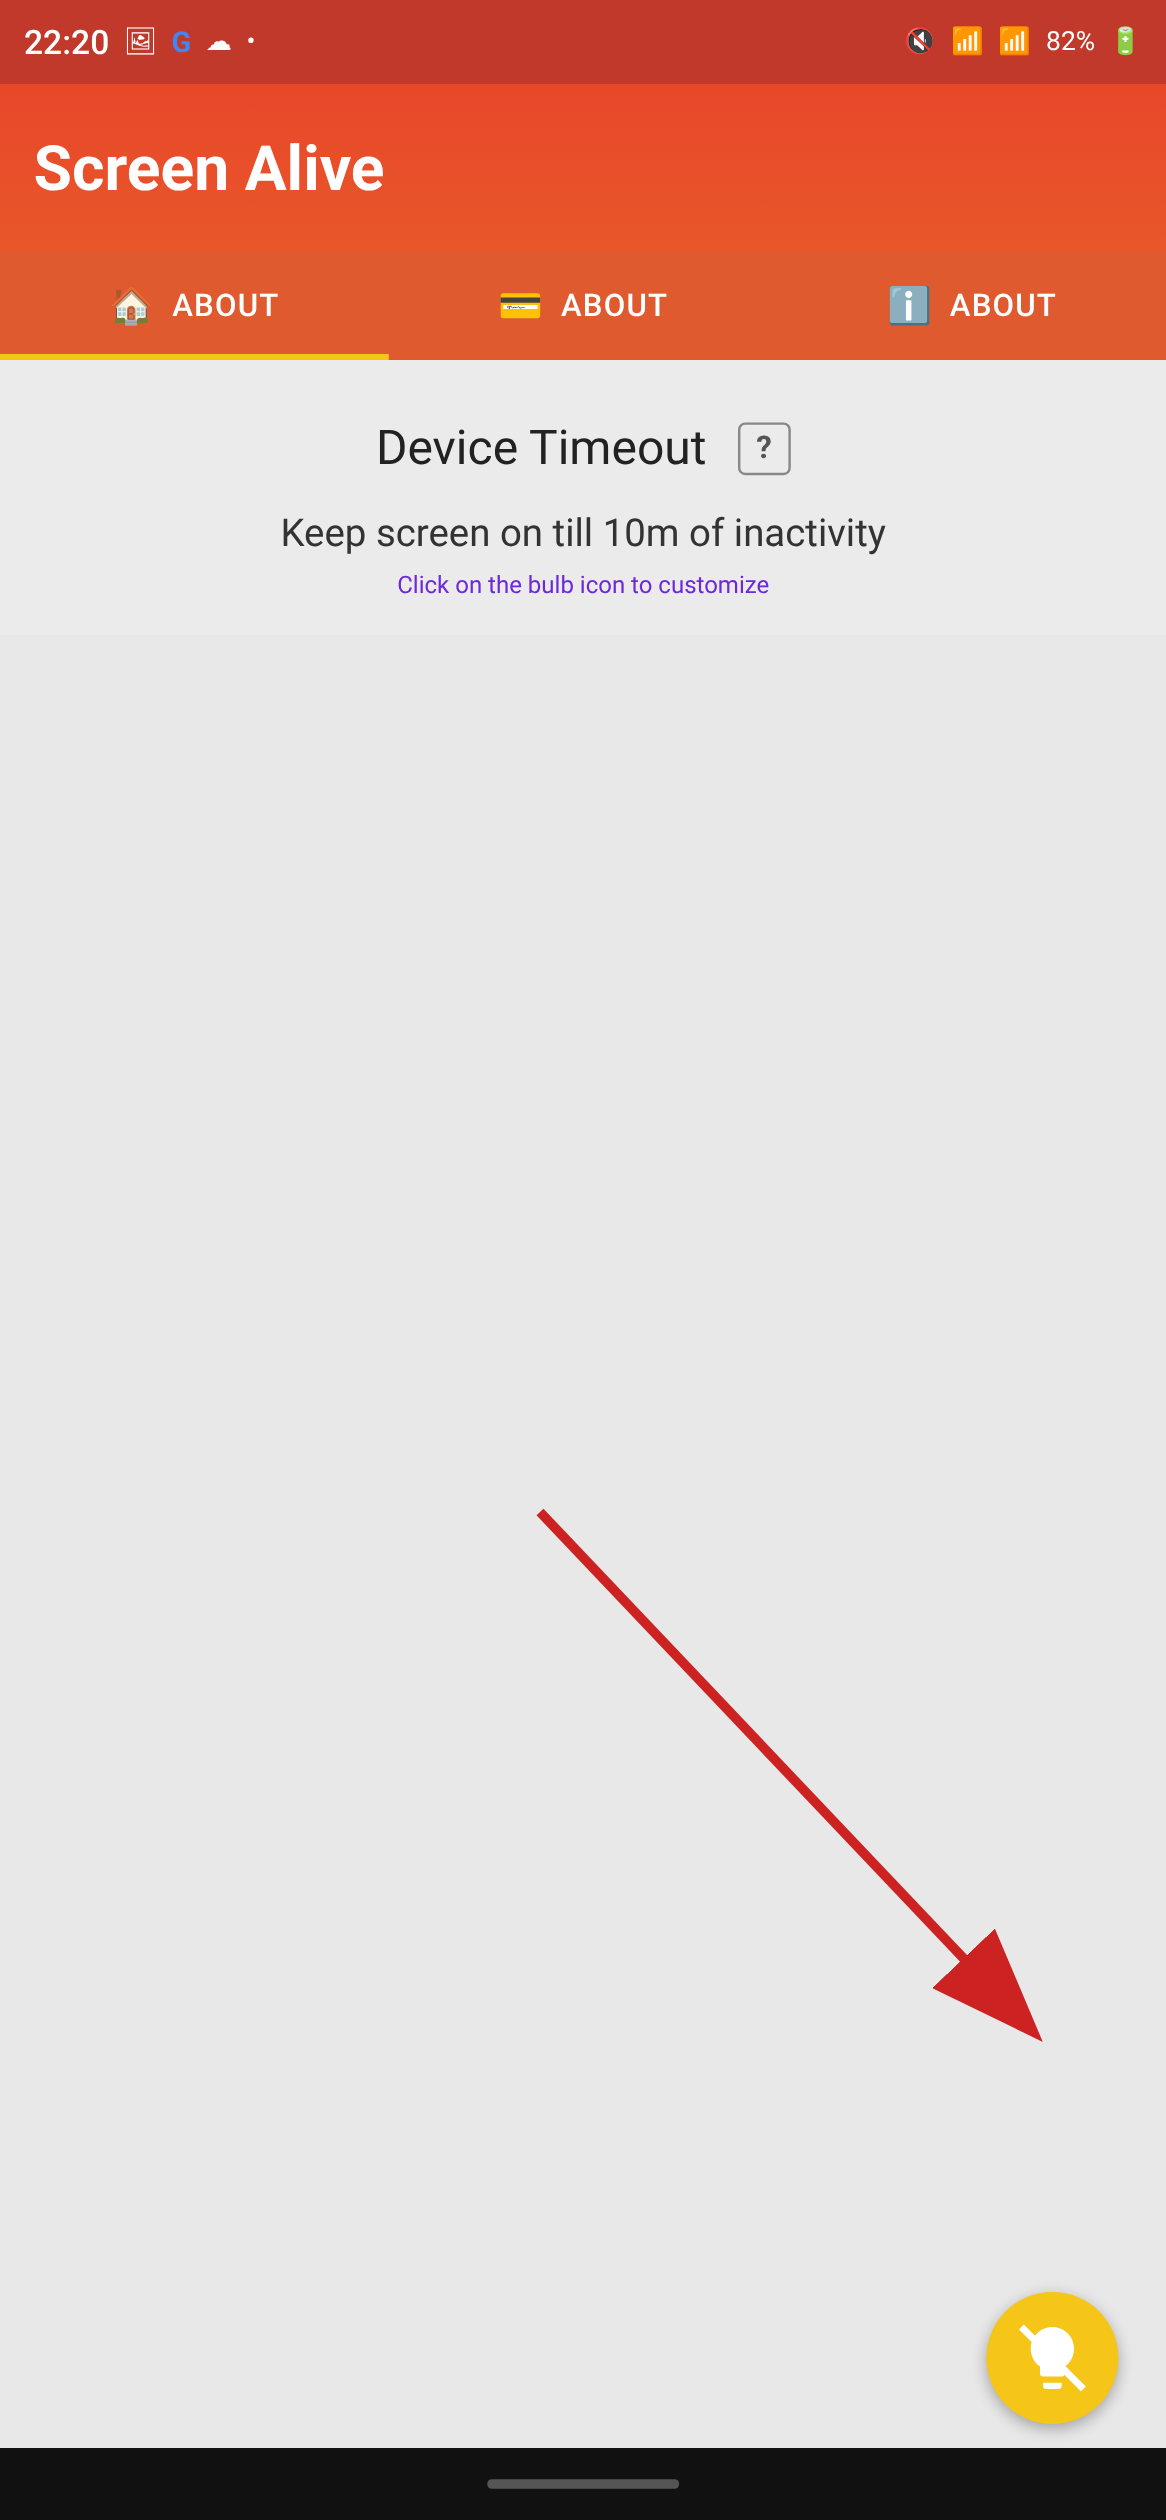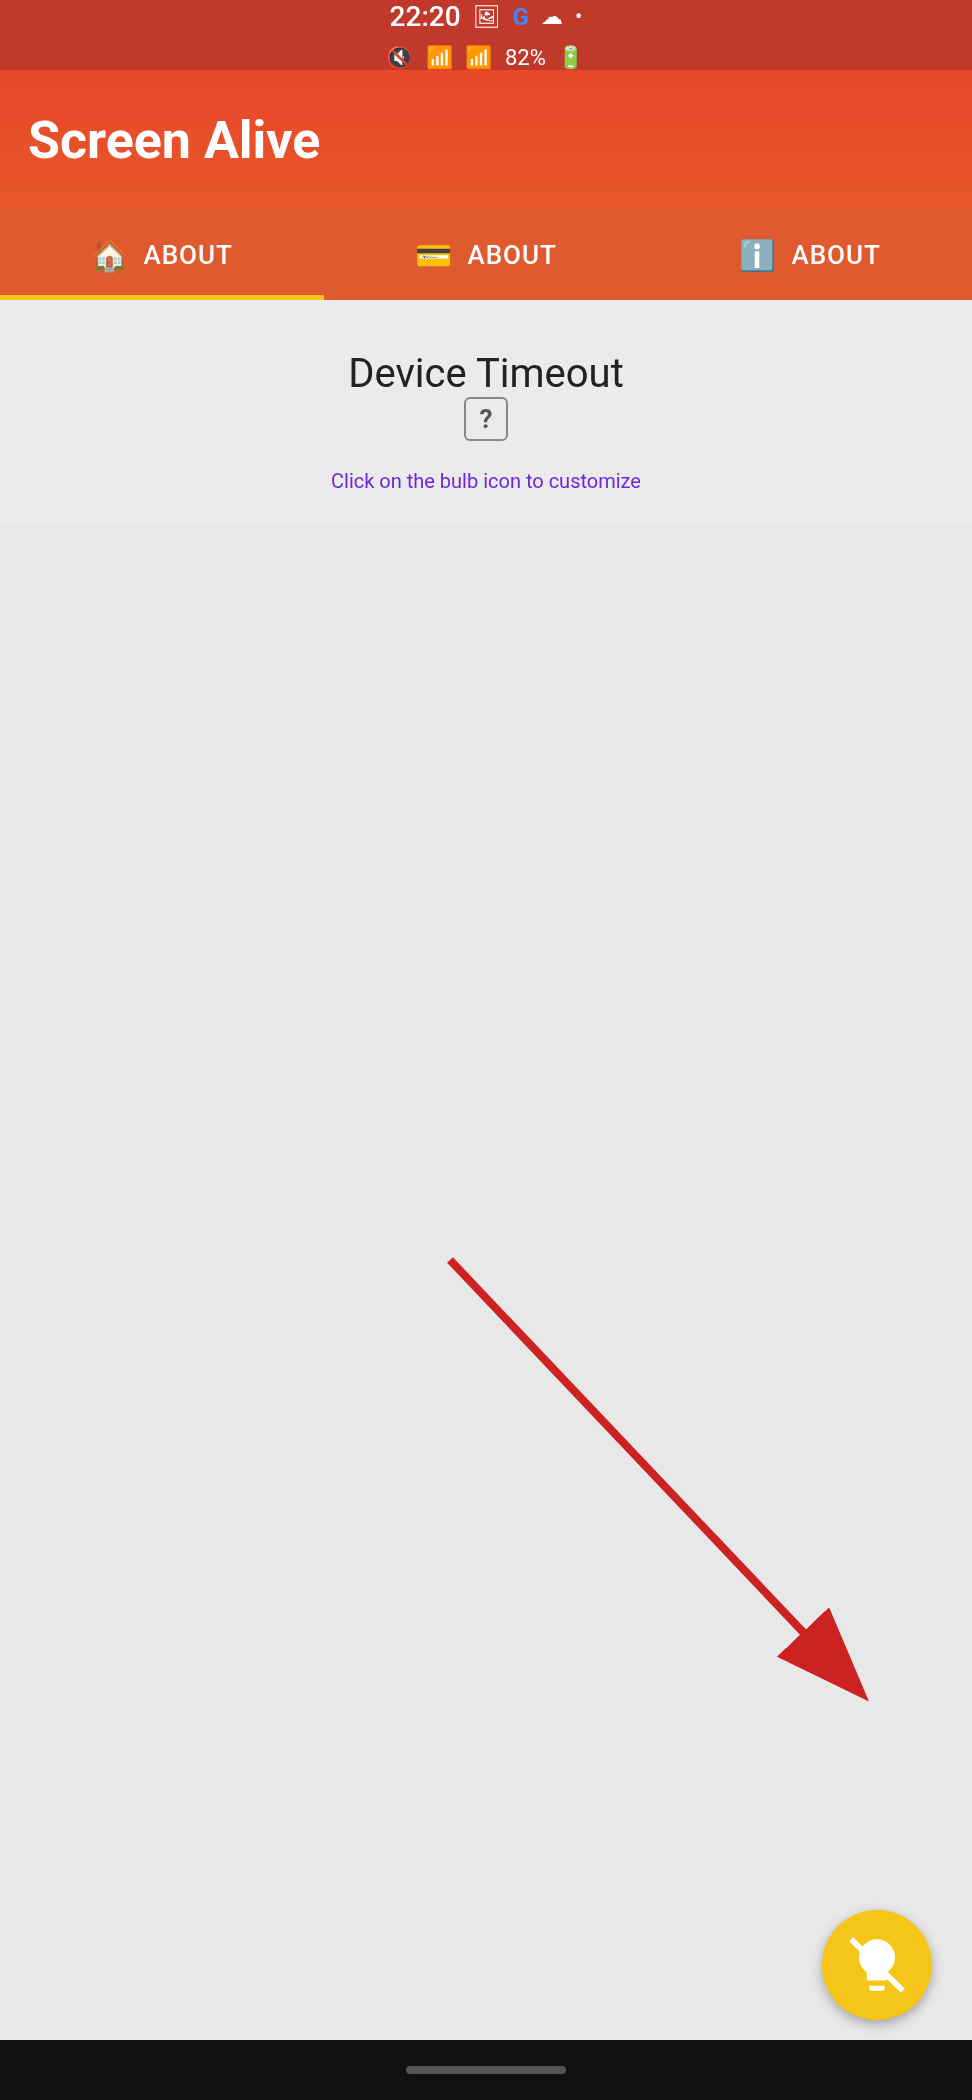--- a/index.html
+++ b/index.html
@@ -19,21 +19,20 @@
 
     
     .status-bar {
       width: 100%;
       height: 70px;
       background: #c0392b;
       display: flex;
       align-items: center;
       justify-content: space-between;
       padding: 0 20px;
-      flex-direction: column;
     }
 
     .status-bar-left {
       display: flex;
       align-items: center;
       gap: 12px;
     }
 
     .status-time {
       color: white;
@@ -121,23 +120,22 @@
       padding: 50px 30px 30px;
       display: flex;
       flex-direction: column;
       align-items: center;
     }
 
     .device-timeout-row {
       display: flex;
       align-items: center;
       justify-content: center;
-      gap: 0;
+      gap: 26px;
       margin-bottom: 28px;
-      flex-direction: column;
     }
 
     .device-timeout-title {
       font-size: 40px;
       font-weight: 400;
       color: #222;
     }
 
     .help-badge {
       width: 44px;
@@ -260,20 +258,21 @@
   </div>
 </div>
 
 <div class="main-content">
   <div class="device-timeout-row">
     <span class="device-timeout-title">Device Timeout</span>
     <div class="help-badge">
       <span>?</span>
     </div>
   </div>
+  <p class="subtitle-text">Keep screen on till 10m of inactivity</p>
   <p class="hint-text">Click on the bulb icon to customize</p>
 </div>
 
 <svg class="arrow-annotation" viewBox="0 0 972 600" preserveAspectRatio="none">
   <defs>
     <marker id="arrowhead" markerWidth="12" markerHeight="9" refX="10" refY="4.5" orient="auto">
       <polygon points="0 0, 12 4.5, 0 9" fill="#cc2222"></polygon>
     </marker>
   </defs>
   <line x1="450" y1="60" x2="858" y2="490" stroke="#cc2222" stroke-width="8" marker-end="url(#arrowhead)"></line>

